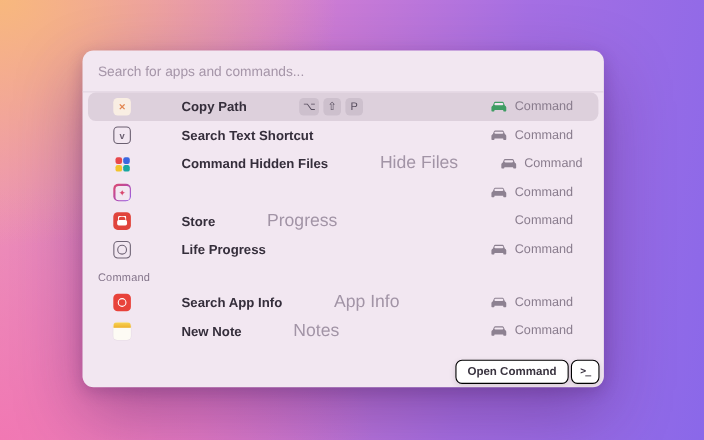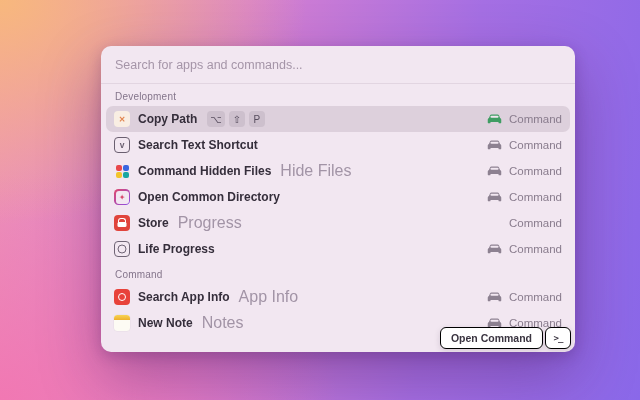--- a/index.html
+++ b/index.html
@@ -7,39 +7,39 @@
   body {
     font-family:"Liberation Sans", sans-serif;
     background:
       radial-gradient(120% 140% at 0% 0%, rgba(248,186,122,.95) 0%, rgba(248,186,122,0) 40%),
       radial-gradient(110% 120% at 0% 100%, rgba(243,116,177,.85) 0%, rgba(243,116,177,0) 48%),
       linear-gradient(100deg, #ee93b6 0%, #d77fd0 35%, #a56fe3 68%, #8a68e9 100%);
     position:relative;
   }
 
   .launcher {
-    position:absolute; left:101px; top:46px; width:474px; height:306px;
+    position:absolute; left:75px; top:46px; width:474px; height:306px;
     background:#f2e7f1; border-radius:10px; overflow:hidden;
     box-shadow:0 24px 60px rgba(70,20,90,.38), 0 4px 14px rgba(60,20,80,.22);
   }
 
   .search {
     height:38px; display:flex; align-items:center; padding:0 14px;
     border-bottom:1px solid #e2d5e1;
   }
   .search-placeholder { font-size:12.5px; color:#a595a8; }
 
   .section-header {
     height:22px; display:flex; align-items:flex-end; padding:0 14px 4px;
     font-size:10px; color:#84758b; letter-spacing:.2px;
   }
 
   .row {
     height:26px; margin:0 5px; border-radius:7px;
-    display:flex; align-items:center; padding:0 8px; cursor:default;
+    display:flex; align-items:center; padding:0 23px; cursor:default;gap:38px;
   }
   .row.selected { background:#ddd0dc; }
   .row-title { font-size:12px; font-weight:700; color:#352e3b; margin-left:8px; white-space:nowrap; }
   .row-sub { font-size:16px; color:#a294a6; margin-left:9px; white-space:nowrap; }
   .row-right { margin-left:auto; display:flex; align-items:center; gap:7px; }
   .accessory-text { font-size:11.5px; color:#897c8d; }
 
   .keys { display:flex; gap:4px; margin-left:10px; }
   .keycap {
     min-width:16px; height:16px; padding:0 3px; border-radius:4px;
@@ -100,21 +100,20 @@
     font-family:"DejaVu Sans Mono", monospace; letter-spacing:-1px; }
 </style>
 </head>
 <body>
 
 <div class="launcher">
   <div class="search">
     <span class="search-placeholder">Search for apps and commands...</span>
   </div>
   <div class="results" id="results">
-      <div class="section-header">Development</div>
       <div class="row selected">
         <span class="icon extension"></span>
         <span class="row-title">Copy Path</span>
         <span class="keys">
           <span class="keycap">⌥</span>
           <span class="keycap">⇧</span>
           <span class="keycap">P</span>
         </span>
         <span class="row-right">
           <span>
@@ -148,21 +147,20 @@
             <svg class="car-icon" viewBox="0 0 20 15" xmlns="http://www.w3.org/2000/svg">
               <path fill="#8d8191" d="M2.6 6.2 L4 2.9 C4.3 2.1 5.1 1.6 6 1.6 h8 c.9 0 1.7.5 2 1.3 l1.4 3.3 C18.4 6.6 19 7.5 19 8.6 v3.4 c0 .7-.5 1.2-1.2 1.2 h-1.3 c-.7 0-1.2-.5-1.2-1.2 v-.5 H4.7 v.5 c0 .7-.5 1.2-1.2 1.2 H2.2 C1.5 13.2 1 12.7 1 12 V8.6 C1 7.5 1.6 6.6 2.6 6.2 Z"></path>
               <rect x="4.6" y="3.1" width="10.8" height="2.6" rx="1.3" fill="#f2e7f1"></rect>
             </svg>
           </span>
           <span class="accessory-text">Command</span>
         </span>
       </div>
       <div class="row">
         <span class="icon common-directory"></span>
-        <span class="row-title">Open Common Directory</span>
         <span class="row-right">
           <span>
             <svg class="car-icon" viewBox="0 0 20 15" xmlns="http://www.w3.org/2000/svg">
               <path fill="#8d8191" d="M2.6 6.2 L4 2.9 C4.3 2.1 5.1 1.6 6 1.6 h8 c.9 0 1.7.5 2 1.3 l1.4 3.3 C18.4 6.6 19 7.5 19 8.6 v3.4 c0 .7-.5 1.2-1.2 1.2 h-1.3 c-.7 0-1.2-.5-1.2-1.2 v-.5 H4.7 v.5 c0 .7-.5 1.2-1.2 1.2 H2.2 C1.5 13.2 1 12.7 1 12 V8.6 C1 7.5 1.6 6.6 2.6 6.2 Z"></path>
               <rect x="4.6" y="3.1" width="10.8" height="2.6" rx="1.3" fill="#f2e7f1"></rect>
             </svg>
           </span>
           <span class="accessory-text">Command</span>
         </span>
       </div>

